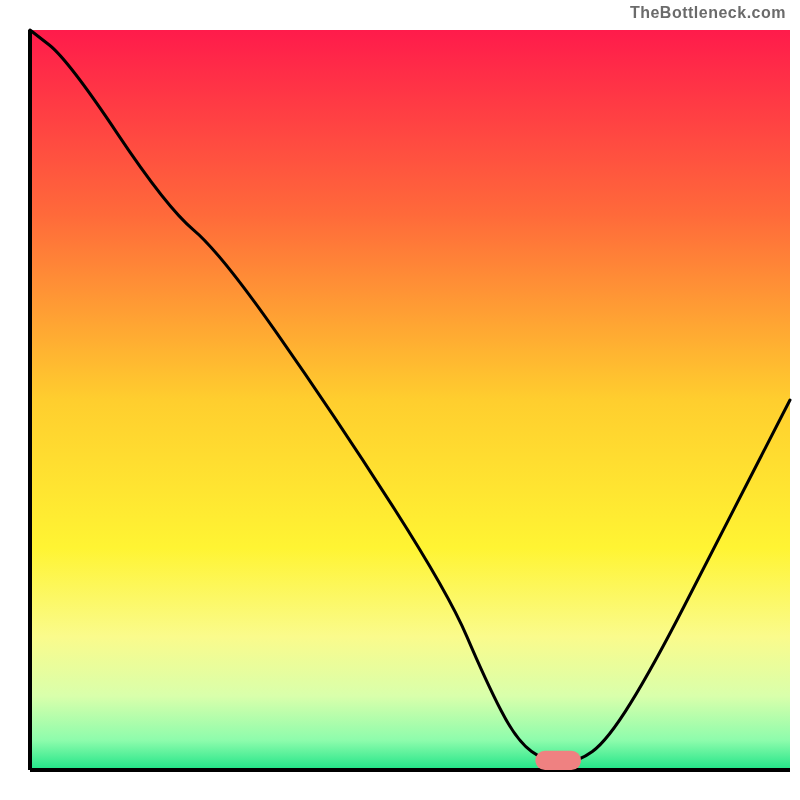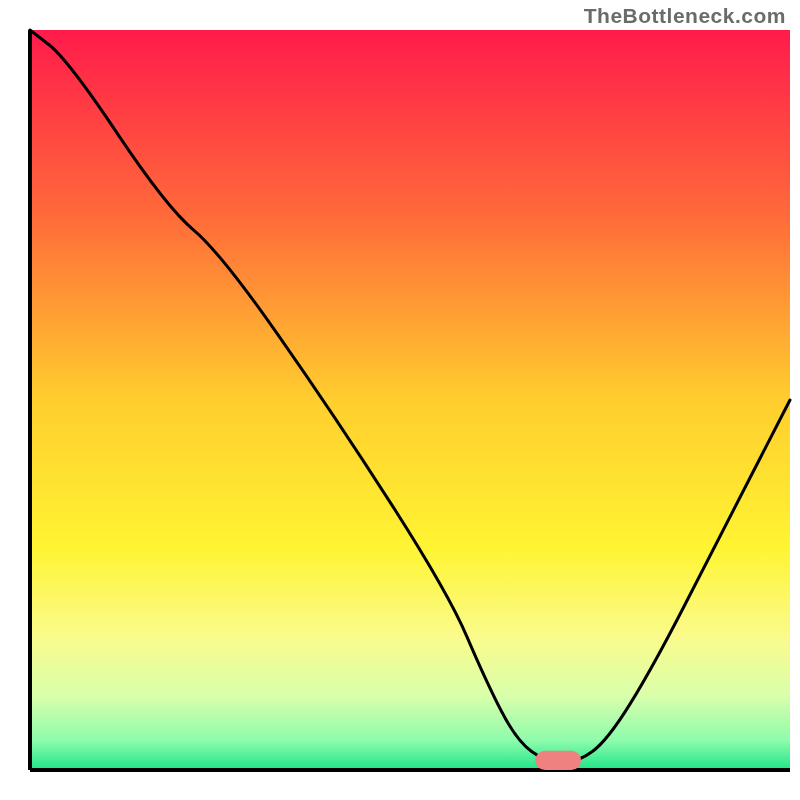--- a/index.html
+++ b/index.html
@@ -12,21 +12,21 @@
   }
   .chart-container {
     position: relative;
     width: 800px;
     height: 800px;
   }
   .watermark {
     position: absolute;
     top: 4px;
     right: 14px;
-    font-size: 21px;
+    font-size: 16px;
     font-weight: 600;
     color: #6b6b6b;
     letter-spacing: 0.5px;
     z-index: 10;
   }
   svg.plot {
     position: absolute;
     top: 0;
     left: 0;
   }

